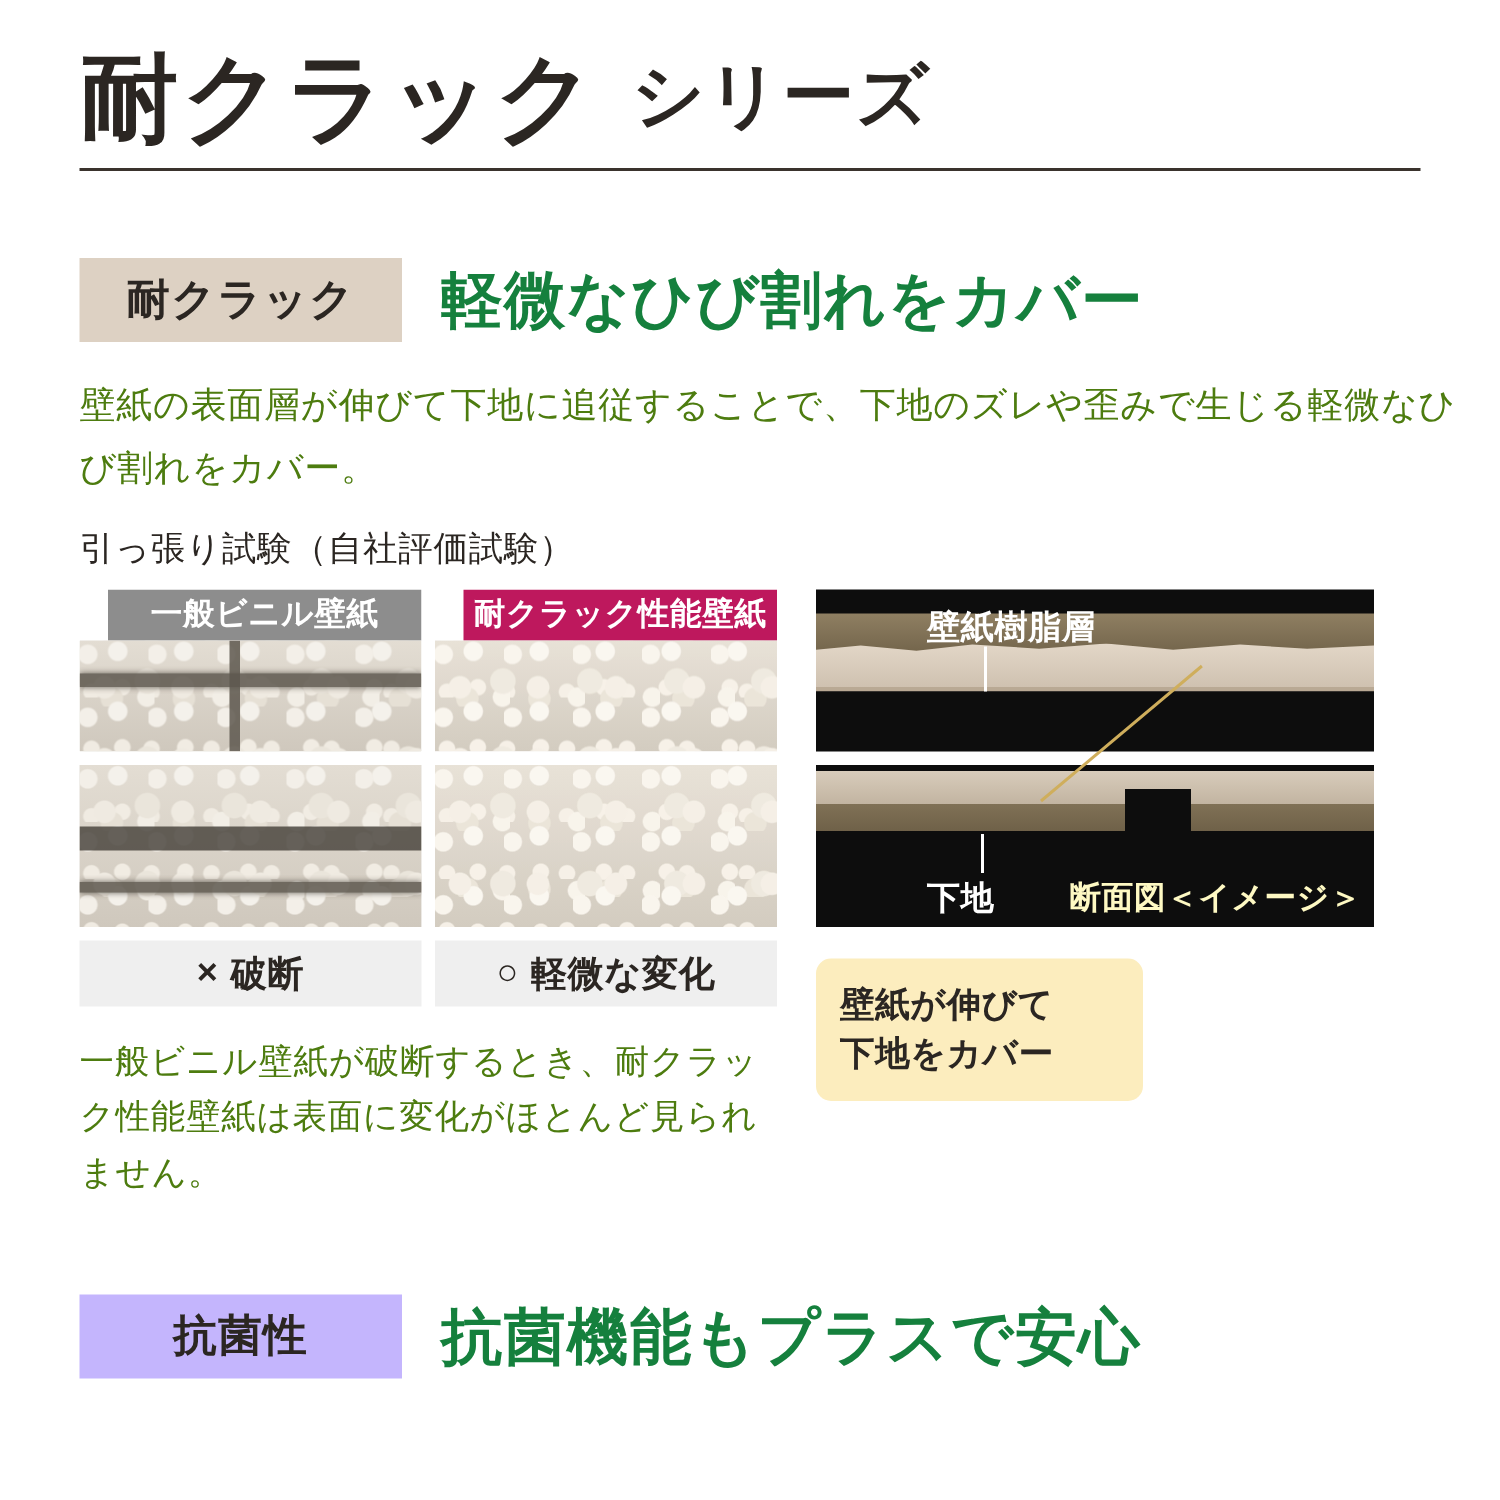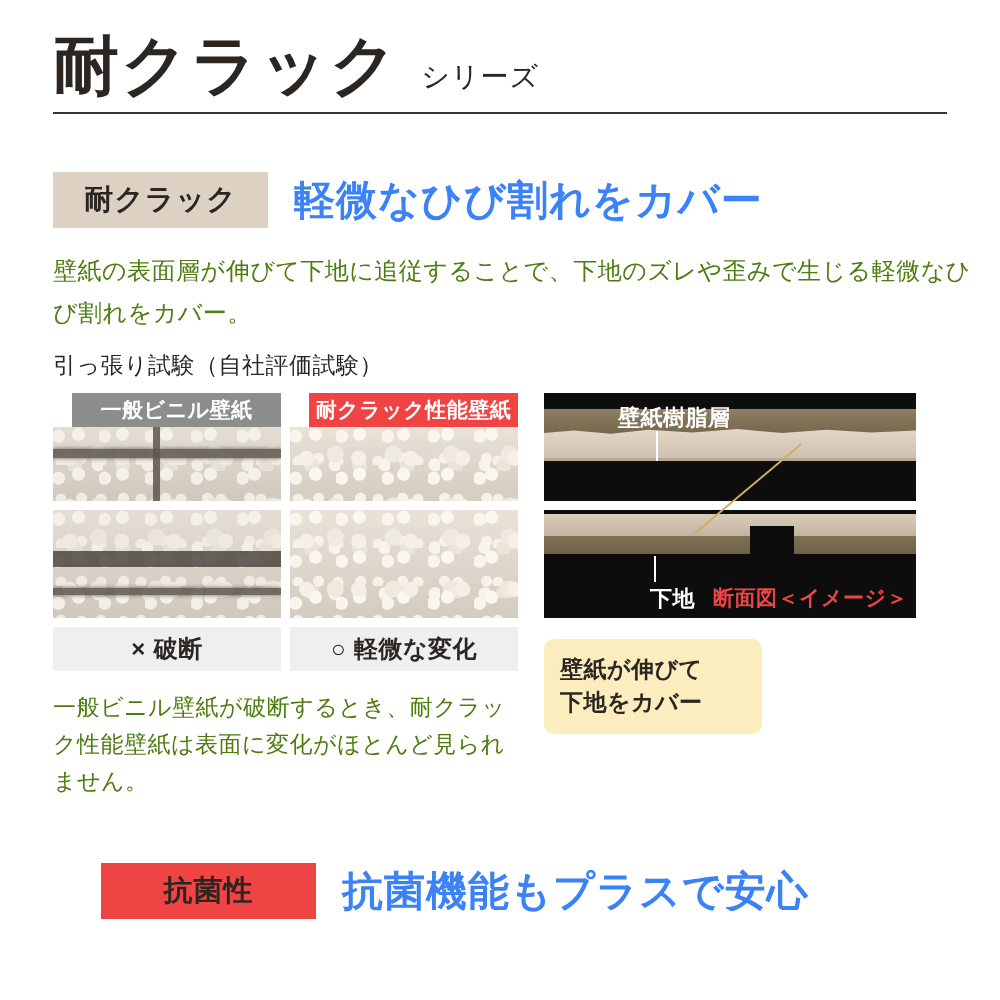--- a/index.html
+++ b/index.html
@@ -34,22 +34,22 @@
     padding-bottom: 14px;
   }
   .header-main {
     font-size: 66px;
     font-weight: 700;
     letter-spacing: 2px;
     line-height: 1;
     color: #2b2622;
   }
   .header-sub {
-    font-size: 28px;
-    font-weight: 400;
+    font-size: 48px;
+    font-weight: 700;
     letter-spacing: 1px;
     line-height: 1.2;
     padding-bottom: 4px;
     color: #2b2622;
     text-align: right;
   }
 
   
   .section-head {
     display: flex;
@@ -61,26 +61,26 @@
     align-items: center;
     justify-content: center;
     width: 215px;
     height: 56px;
     font-size: 29px;
     font-weight: 700;
     letter-spacing: 1px;
     color: #2b2622;
   }
   .tag-crack { background: #ddd1c3; }
-  .tag-anti  { background: #ef4444; margin-left: 48px; }
+  .tag-anti  { background: #c4b5fd; }
   .section-title {
     font-size: 41px;
     font-weight: 700;
     letter-spacing: 1px;
-    color: #3b82f6;
+    color: #15803d;
   }
 
   .body-text {
     font-size: 24px;
     line-height: 1.75;
     color: #4d7c0f;
     letter-spacing: 0.5px;
   }
 
   .crack-section { margin-top: 58px; }
@@ -117,21 +117,21 @@
     height: 34px;
     line-height: 34px;
     text-align: center;
     font-size: 21px;
     font-weight: 700;
     color: #ffffff;
     letter-spacing: 0.5px;
     margin-left: 19px;
   }
   .cap-gray { background: #8d8d8d; }
-  .cap-dark { background: #ef4444; }
+  .cap-dark { background: #be185d; }
 
   
   .tex {
     position: absolute;
     inset: 0;
     background-color: #d8d2c9;
     background-image:
       radial-gradient(circle at 12% 22%, #f3efe8 0 6px, transparent 7px),
       radial-gradient(circle at 32% 65%, #efeae1 0 7px, transparent 8px),
       radial-gradient(circle at 58% 18%, #f4f1eb 0 6px, transparent 7px),
@@ -232,21 +232,21 @@
     position: absolute;
     width: 2px;
     background: #ffffff;
   }
   .xsec-caption {
     position: absolute;
     right: 8px;
     bottom: 6px;
     font-size: 21px;
     font-weight: 700;
-    color: #ef4444;
+    color: #fef9c3;
     letter-spacing: 0.5px;
   }
 
   
   .callout {
     position: absolute;
     left: 0px;
     top: 246px;
     width: 186px;
     background: #fcedbe;
@@ -349,21 +349,21 @@
           <div class="layer-top wavy"></div>
           <div class="lead-label" style="left:74px; top:10px;">壁紙樹脂層</div>
           <div class="lead-line" style="left:112px; top:38px; height:30px;"></div>
         </div>
 
         <div class="xsec second">
           <div class="layer-sub" style="top:10px; height:34px;"></div>
           <div class="layer-top2"></div>
           <div class="gap-notch"></div>
           <div class="lead-line" style="left:110px; top:46px; height:26px;"></div>
-          <div class="lead-label" style="left:74px; top:74px;margin-left:32px;">下地</div>
+          <div class="lead-label" style="left:74px; top:74px;">下地</div>
           <div class="xsec-caption">断面図＜イメージ＞</div>
         </div>
 
         <div class="callout-line"></div>
 
         <div class="callout">
           <div>壁紙が伸びて</div>
           <div>下地をカバー</div>
         </div>
 

